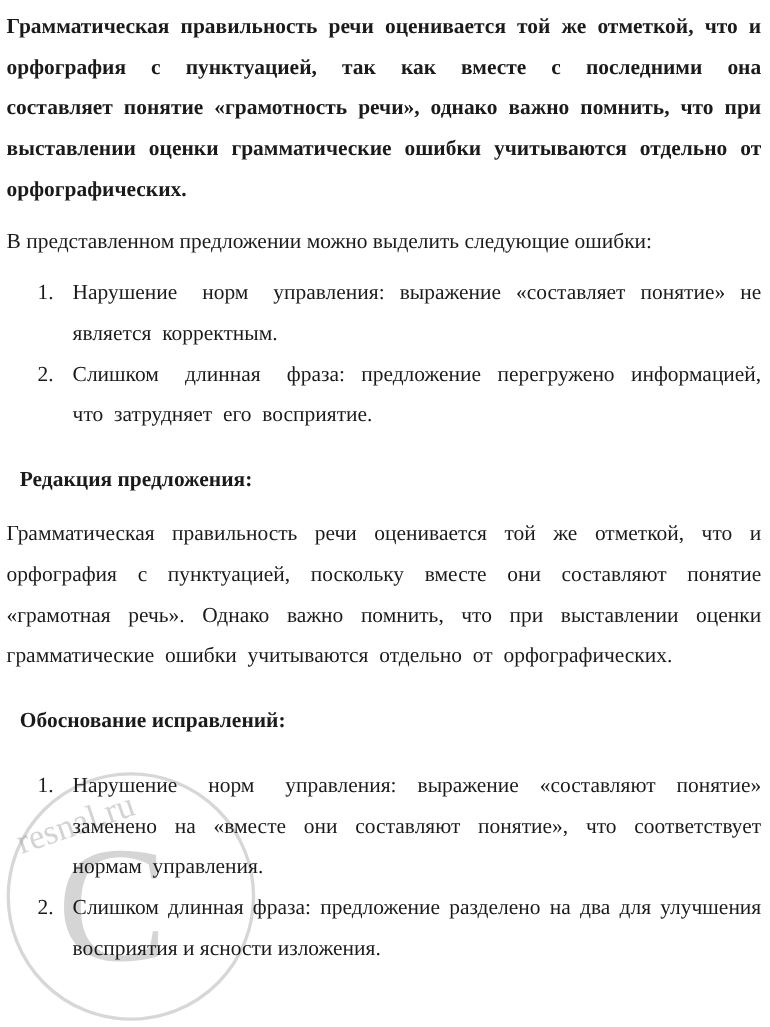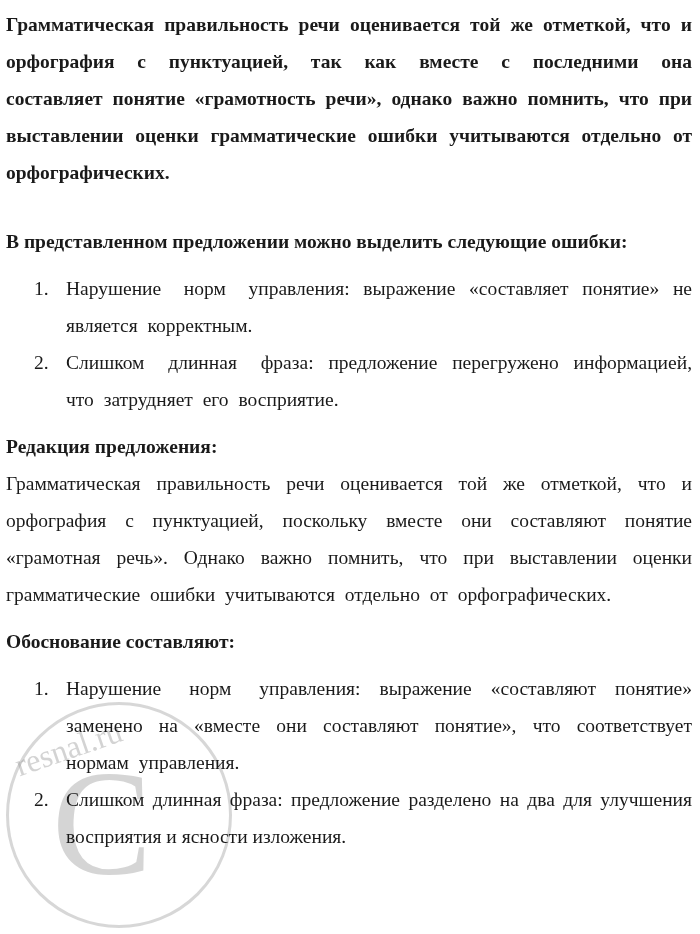--- a/index.html
+++ b/index.html
@@ -29,22 +29,21 @@
     line-height: 37px;
     text-align: justify;
     text-justify: inter-word;
   }
   .intro-bold {
     font-weight: bold;
     text-align: justify;
   }
   .spacer-sm { height: 10px; }
   .lead {
-    font-weight: bold;
-    margin-top: 22px;
+    font-weight: normal;
   }
   ol.errors {
     margin: 0;
     padding: 0;
     list-style: none;
     counter-reset: erritem;
   }
   ol.errors > li {
     position: relative;
     counter-increment: erritem;
@@ -60,21 +59,21 @@
     left: 28px;
     top: 0;
     font-size: 19.5px;
     line-height: 37px;
     font-weight: normal;
   }
   .term {
     font-weight: normal;
   }
   h3.section-head {
-    margin: 0;
+    margin: 12px;
     font-size: 19.5px;
     line-height: 37px;
     font-weight: bold;
     text-align: left;
   }
   .body-par {
     text-align: justify;
     text-justify: inter-word;
   }
   .wide-2 { word-spacing: 5px; }
@@ -150,21 +149,21 @@
   </ol>
 
   <div class="spacer-sm"></div>
 
   <h3 class="section-head">Редакция предложения:</h3>
 
   <p class="body-par wide-2">Грамматическая правильность речи оценивается той же отметкой, что и орфография с пунктуацией, поскольку вместе они составляют понятие «грамотная речь». Однако важно помнить, что при выставлении оценки грамматические ошибки учитываются отдельно от орфографических.</p>
 
   <div class="spacer-sm"></div>
 
-  <h3 class="section-head">Обоснование составляют:</h3>
+  <h3 class="section-head">Обоснование исправлений:</h3>
 
   <div class="spacer-sm"></div>
 
   <ol class="errors">
     <li>
       <span class="term wide-4">Нарушение норм управления</span><span class="wide-2">: выражение «составляют понятие» заменено на «вместе они составляют понятие», что соответствует нормам управления.</span>
     </li>
     <li>
       <span class="term">Слишком длинная фраза</span><span>: предложение разделено на два для улучшения восприятия и ясности изложения.</span>
     </li>

